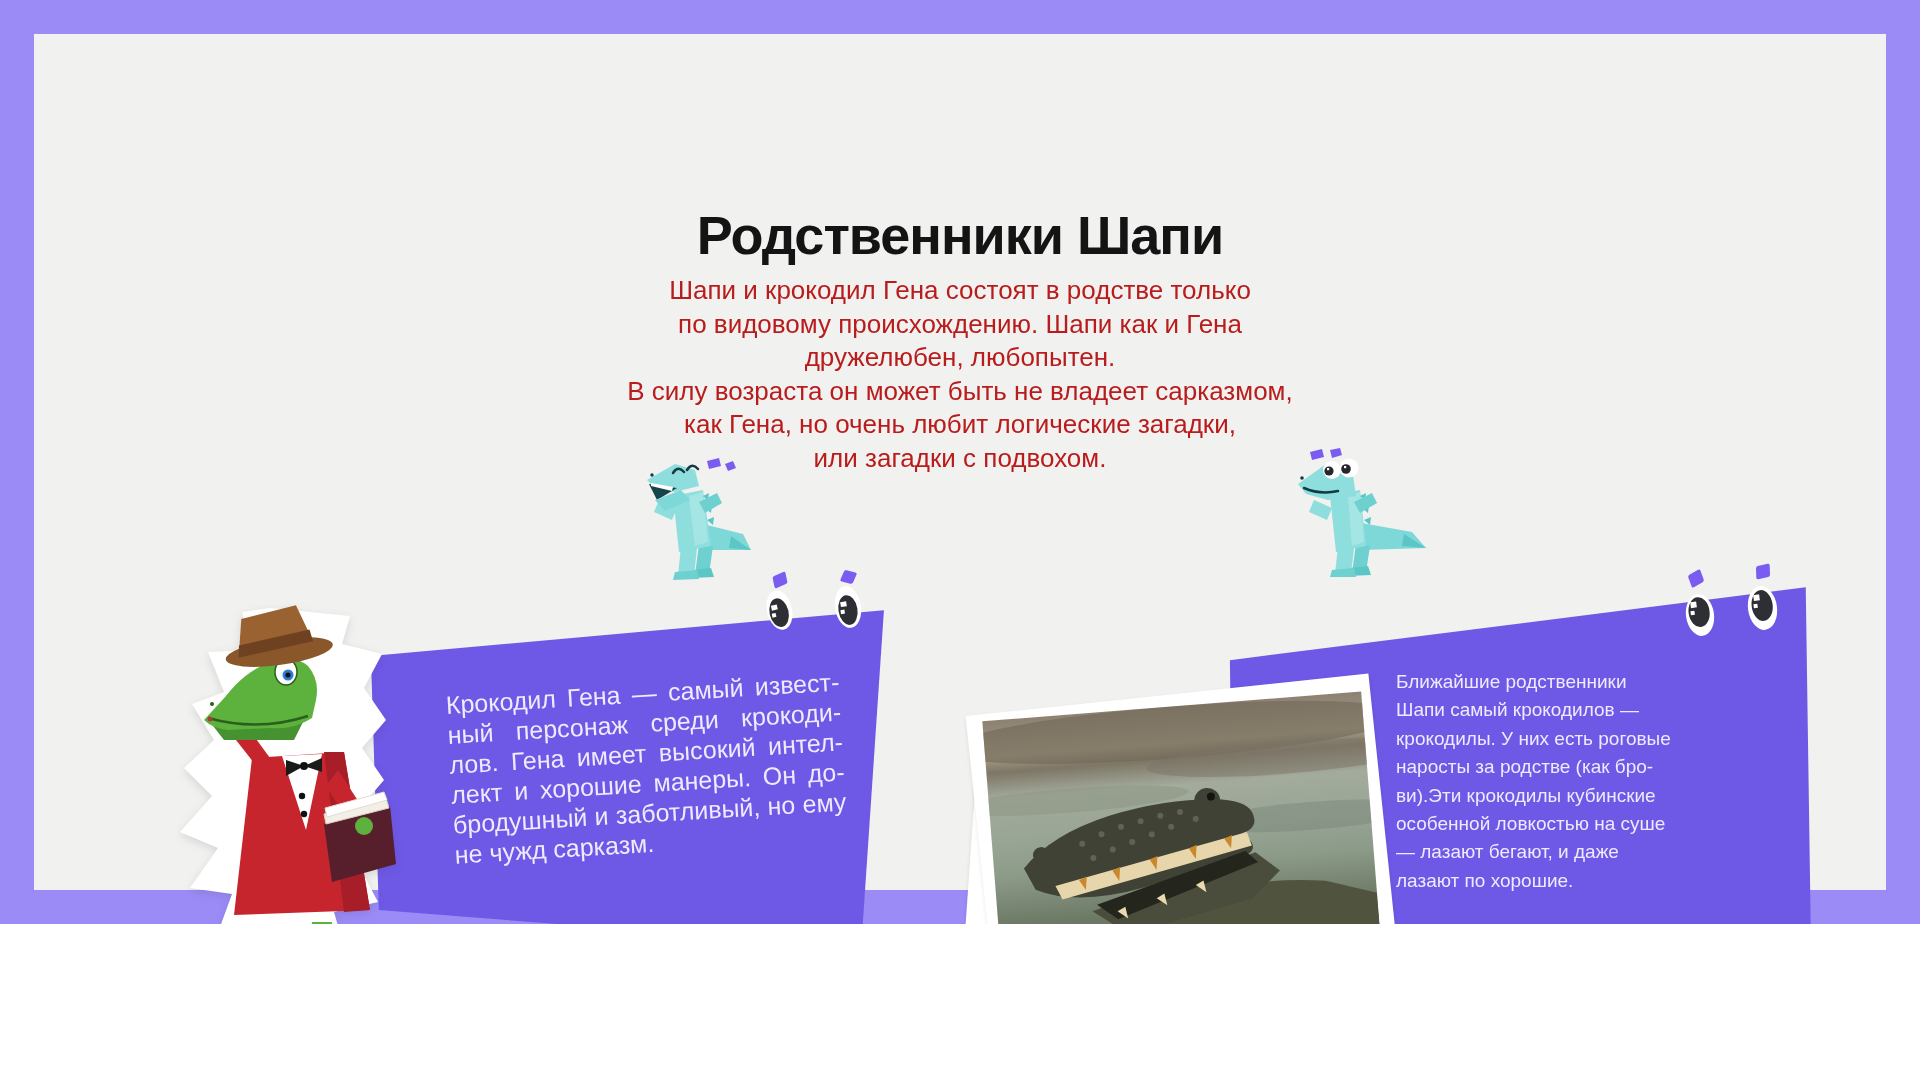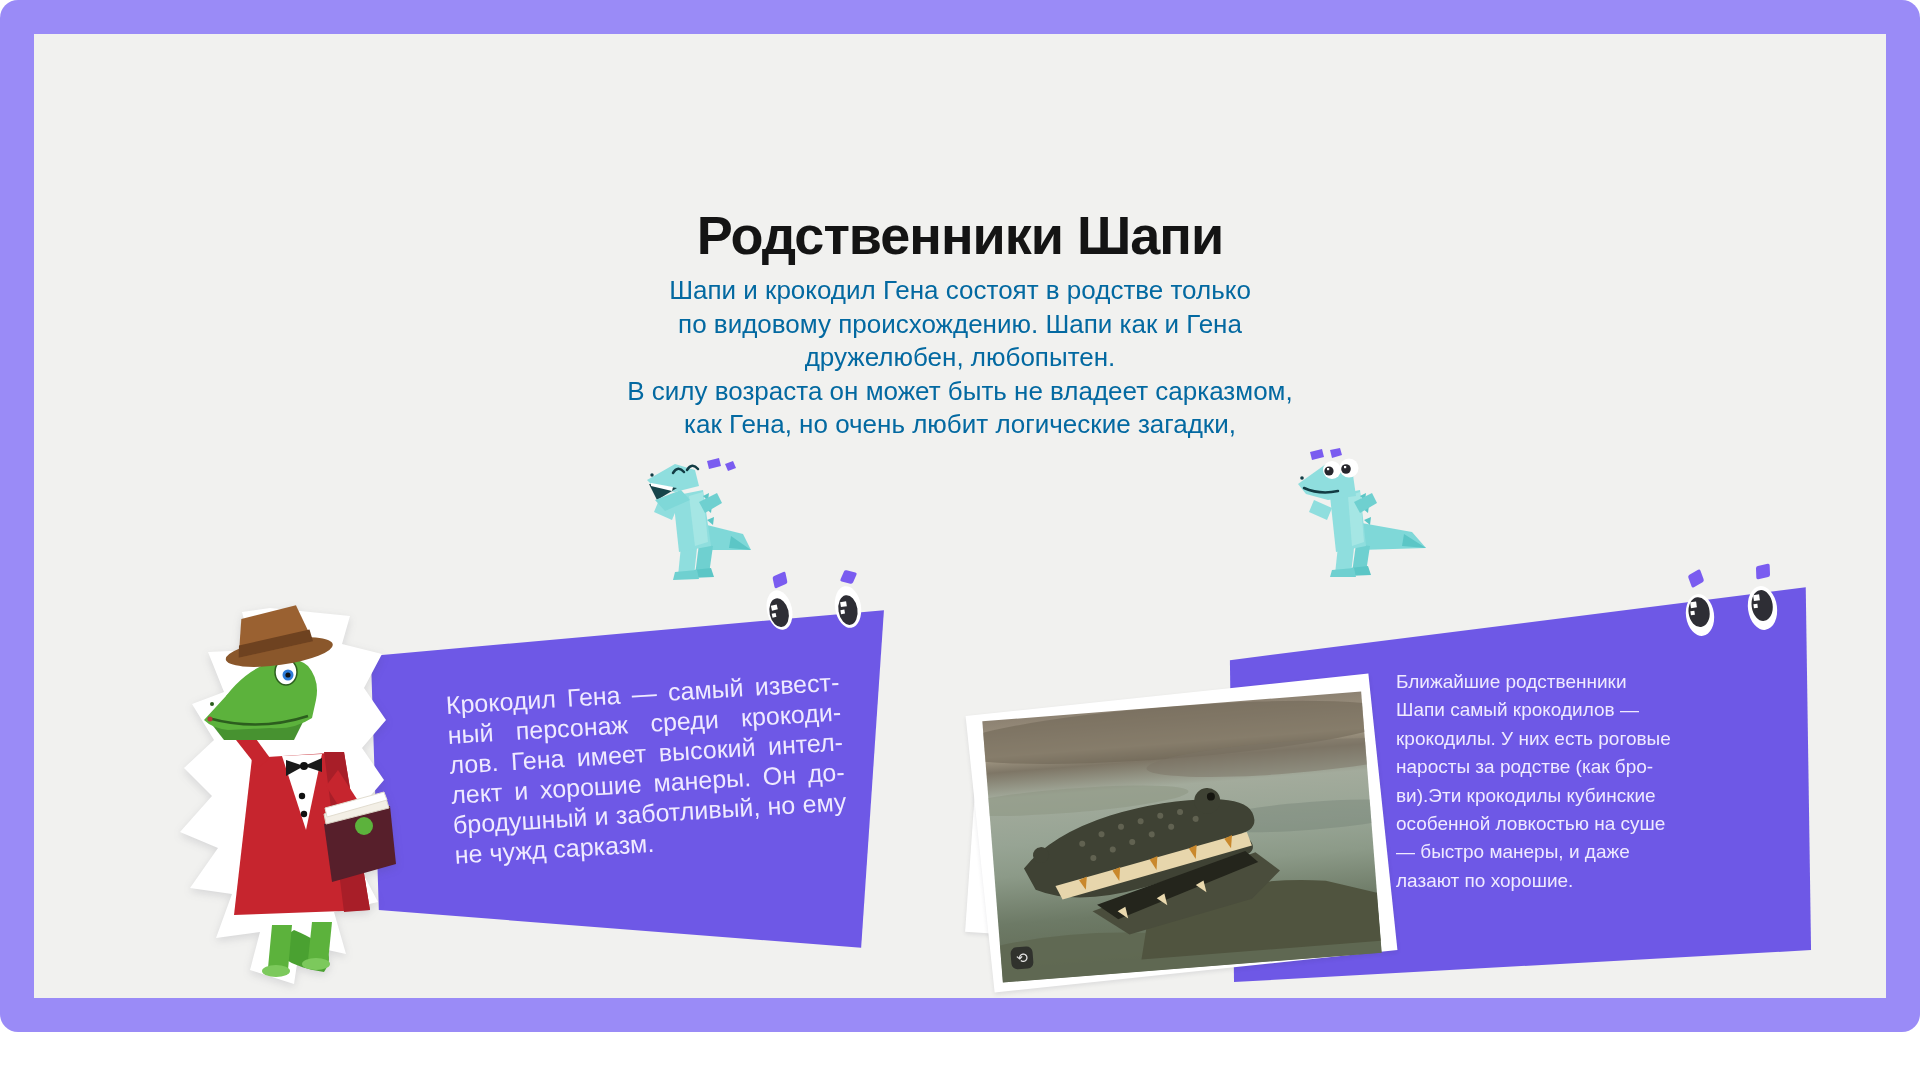--- a/index.html
+++ b/index.html
@@ -1,23 +1,23 @@
 <!DOCTYPE html>
 <html><head>
 <meta charset="utf-8">
 <style>
   html,body{margin:0;padding:0;background:#ffffff;}
-  .stage{position:relative;width:1920px;height:1032px;overflow:hidden;
-         font-family:"Liberation Sans",sans-serif;background:#9a8bf7;border-radius:18px;}
+  .stage{position:relative;width:1920px;height:924px;overflow:hidden;
+         font-family:"Liberation Sans",sans-serif;background:#9a8bf7;}
   .canvas{position:absolute;left:34px;top:34px;right:34px;bottom:34px;background:#f1f1ef;}
 
   
   .title{position:absolute;left:0;top:134px;width:100%;text-align:center;
          font-size:54px;font-weight:900;letter-spacing:-1px;color:#141414;}
-  .intro{position:absolute;left:0;top:240px;width:100%;text-align:center;color:#0369a1;}
+  .intro{position:absolute;left:0;top:240px;width:100%;text-align:center;color:#b91c1c;}
   .intro .ln{font-size:26px;line-height:33.5px;font-weight:500;white-space:nowrap;}
 
   
   .card{position:absolute;background:#6e58e6;}
   .card-left{left:330px;top:548px;width:530px;height:402px;
              clip-path:polygon(1.3% 18.4%,98.1% 7%,93.8% 91%,2.8% 81.6%);}
   .card-right{left:1190px;top:545px;width:590px;height:410px;
               clip-path:polygon(1% 19.8%,98.6% 2%,99.5% 90.5%,1.7% 98.3%);}
   .card-text{position:absolute;color:#efeaff;}
   .card-text-left{left:81px;top:108px;width:394px;font-size:25px;line-height:30px;
@@ -58,20 +58,21 @@
   <div class="canvas">
 
     <h1 class="title">Родственники Шапи</h1>
 
     <div class="intro">
       <div class="ln">Шапи и крокодил Гена состоят в родстве только</div>
       <div class="ln">по видовому происхождению. Шапи как и Гена</div>
       <div class="ln">дружелюбен, любопытен.</div>
       <div class="ln">В силу возраста он может быть не владеет сарказмом,</div>
       <div class="ln">как Гена, но очень любит логические загадки,</div>
+      <div class="ln">или загадки с подвохом.</div>
     </div>
 
     <svg class="mascot m1" viewBox="0 0 110 126">
       <polygon points="62,5 74,2 76,10 64,13" fill="#7a5cf0"></polygon>
       <polygon points="80,8 88,5 91,12 83,15" fill="#7a5cf0"></polygon>
       <polygon points="50,66 98,78 106,94 54,94" fill="#7fd8d8"></polygon>
       <polygon points="86,80 106,94 84,92" fill="#5cc6c6"></polygon>
       <polygon points="54,88 68,90 64,118 50,119" fill="#6fd0d0"></polygon>
       <polygon points="48,114 66,112 69,121 46,122" fill="#5cc6c6"></polygon>
       <polygon points="36,90 52,92 49,120 33,120" fill="#8fdede"></polygon>
@@ -189,21 +190,21 @@
     </div>
 
     <div class="card card-right">
       <div class="card-text card-text-right">
         <div class="ln">Ближайшие родственники</div>
         <div class="ln">Шапи самый крокодилов —</div>
         <div class="ln">крокодилы. У них есть роговые</div>
         <div class="ln">наросты за родстве (как бро-</div>
         <div class="ln">ви).Эти крокодилы кубинские</div>
         <div class="ln">особенной ловкостью на суше</div>
-        <div class="ln">— быстро манеры, и даже</div>
+        <div class="ln">— лазают бегают, и даже</div>
         <div class="ln">лазают по хорошие.</div>
       </div>
     </div>
 
     <div class="wsheet" style="left:938px;top:700px;width:60px;height:200px;transform:rotate(4deg);"></div>
     <div class="wsheet" style="left:945px;top:660px;width:405px;height:278px;transform:rotate(-6deg);"></div>
 
     <div class="photo">
       <svg width="380" height="262" viewBox="0 0 380 262">
         <ellipse cx="190" cy="26" rx="230" ry="26" fill="#6e6553" opacity="0.55"></ellipse>

